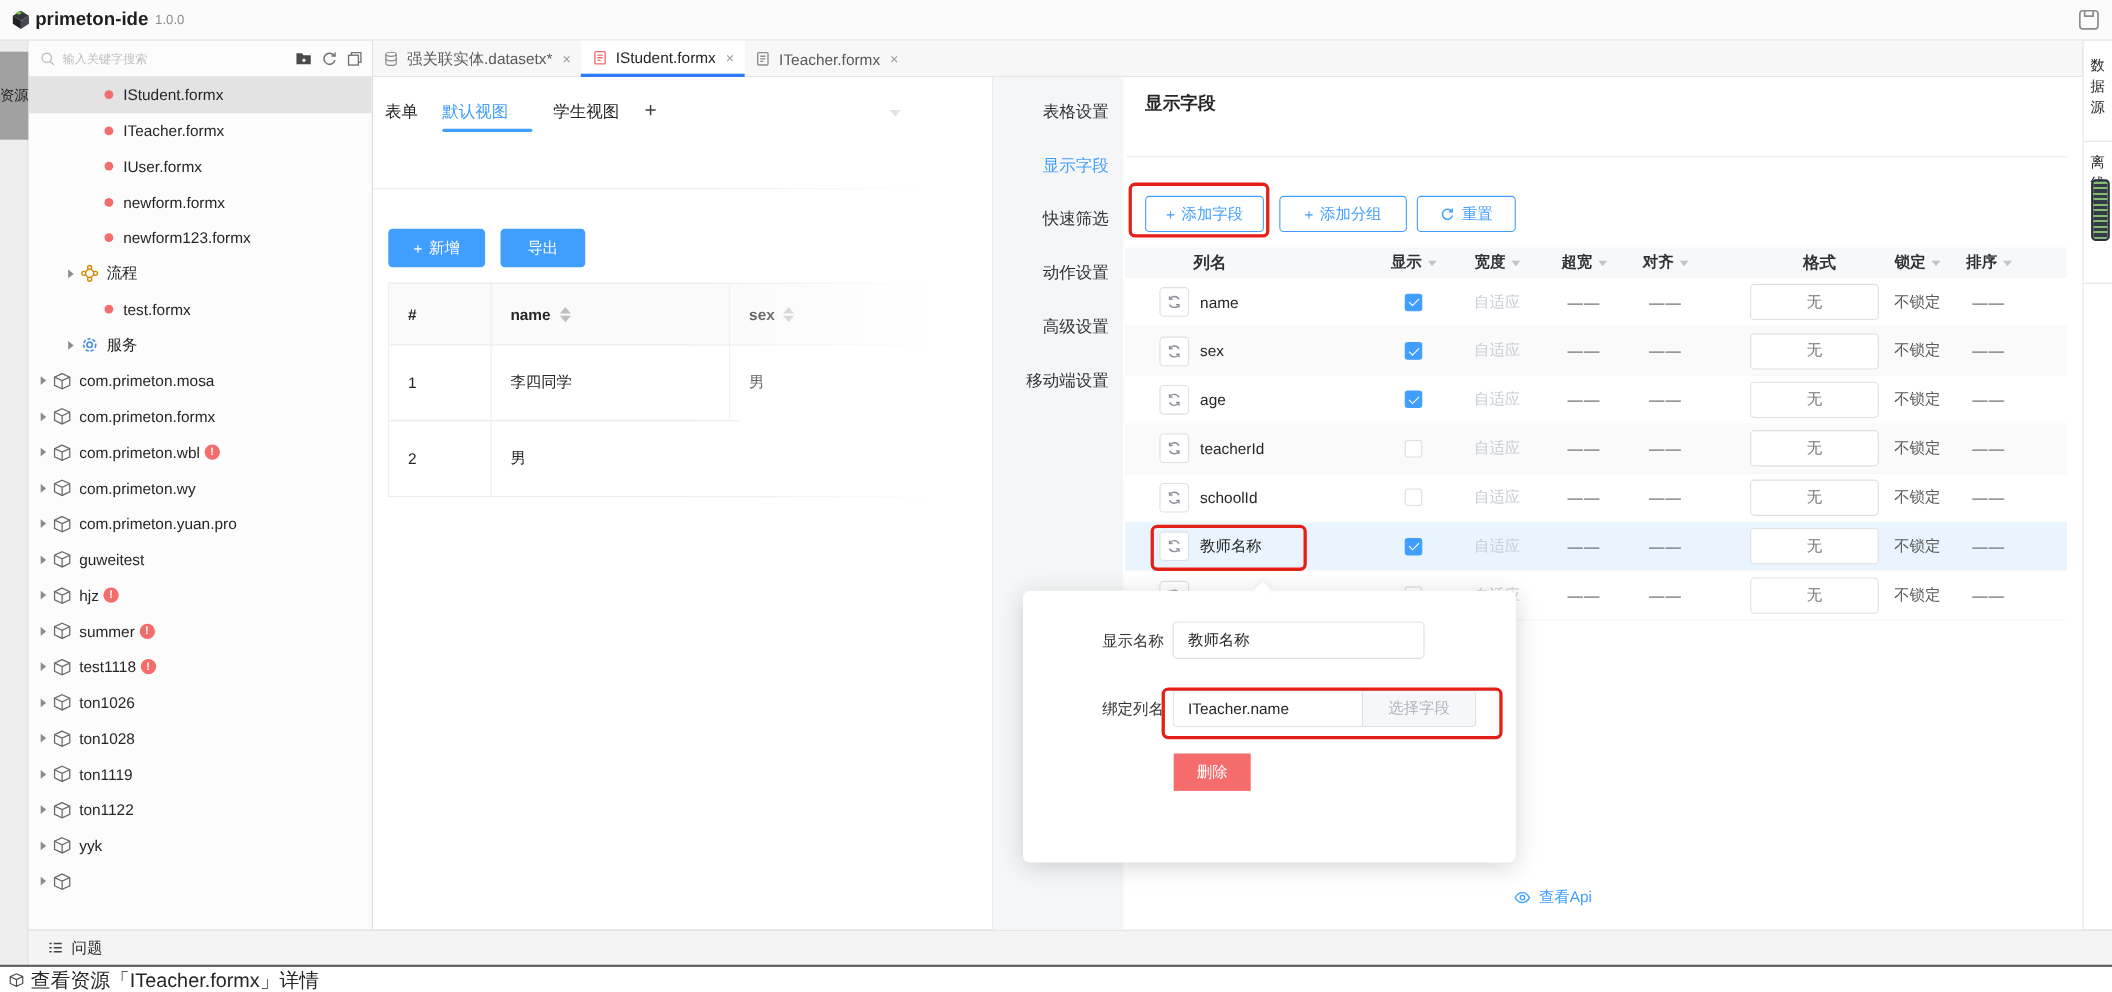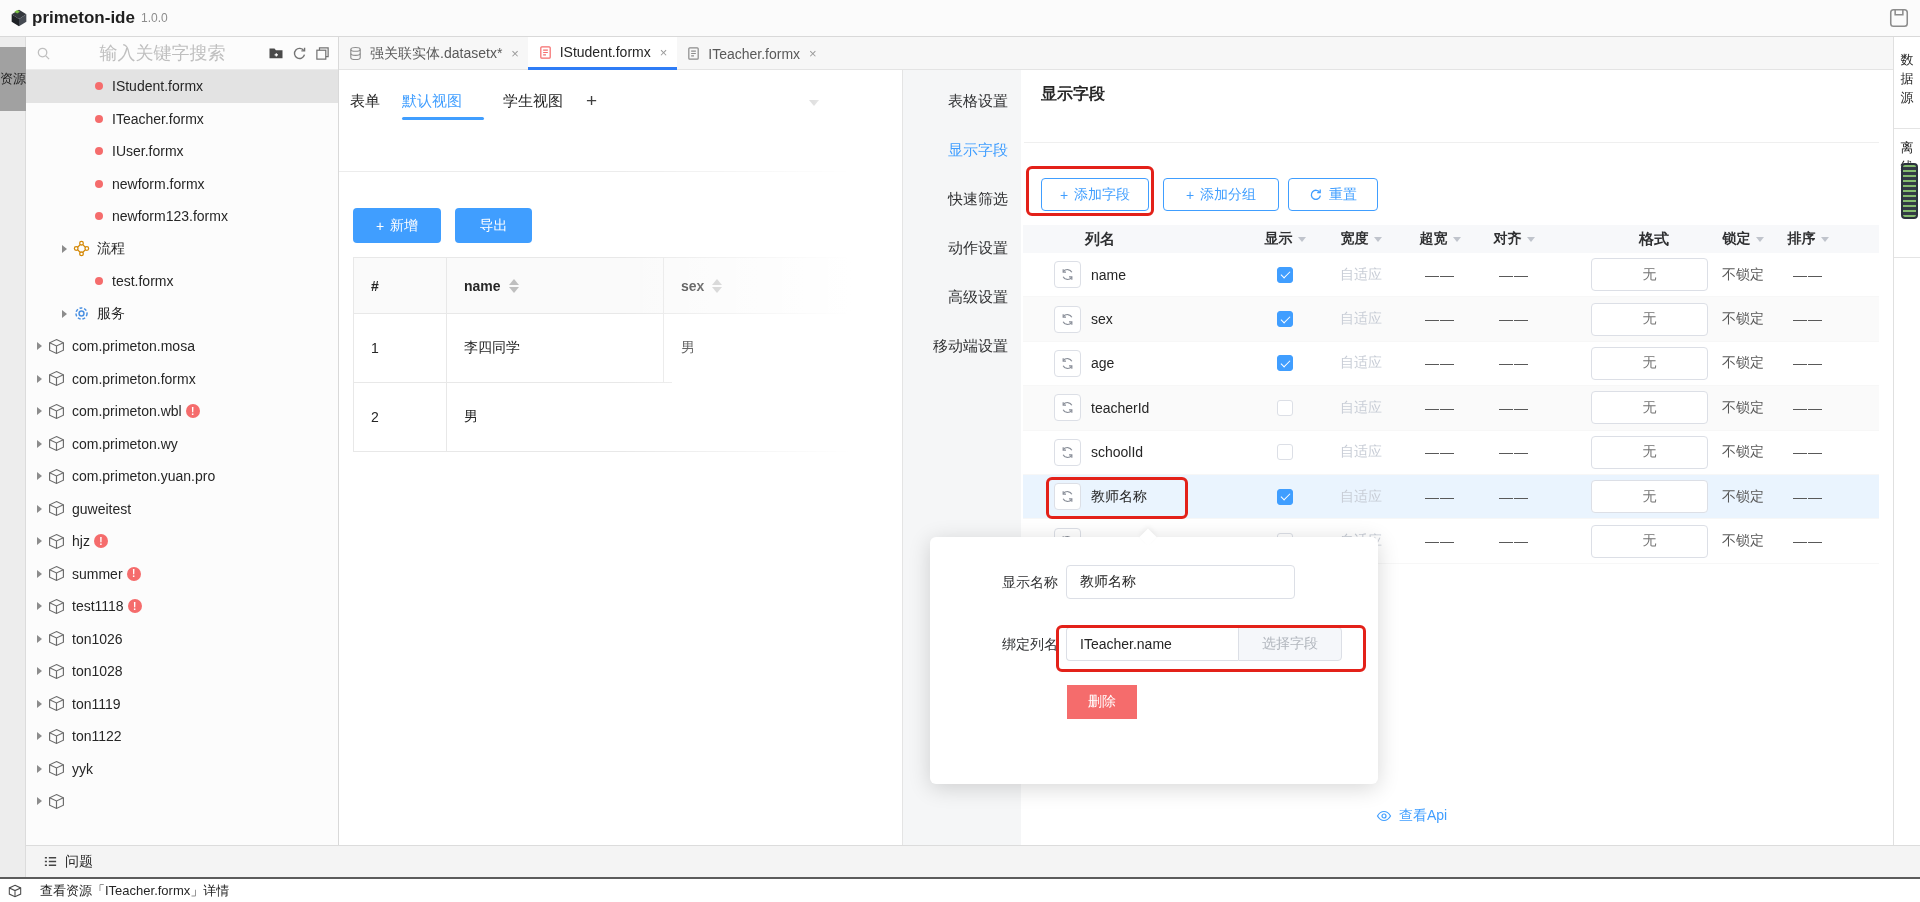--- a/index.html
+++ b/index.html
@@ -7,26 +7,26 @@
   #app { position:relative; width:1920px; height:902px; background:#fff; font-size:14px; color:#262626; }
 
   
   #titlebar { position:absolute; left:0; top:0; width:1920px; height:37px; background:#fbfbfb; border-bottom:1px solid #d9d9d9; display:flex; align-items:center; padding-left:8px; }
   #titlebar .appname { font-size:17px; font-weight:bold; color:#1f1f1f; margin-left:2px; }
   #titlebar .appver { font-size:12px; color:#8c8c8c; margin-left:6px; }
   #save-top { position:absolute; right:10px; top:7px; width:22px; height:22px; }
 
   
   #activity { position:absolute; left:0; top:37px; width:26px; height:840px; background:#ededed; border-right:1px solid #dcdcdc; }
-  #activity .atab { position:absolute; left:0; top:10px; width:26px; height:64px; background:#a1a1a1; color:#1f1f1f; font-size:13px; display:flex; flex-direction:column; align-items:center; justify-content:center; line-height:16px; cursor:pointer; }
+  #activity .atab { position:absolute; left:0; top:10px; width:26px; height:80px; background:#a1a1a1; color:#1f1f1f; font-size:13px; display:flex; flex-direction:column; align-items:center; justify-content:center; line-height:16px; cursor:pointer; }
 
   
   #sidebar { position:absolute; left:26px; top:37px; width:313px; height:808px; background:#fcfcfc; border-right:1px solid #d9d9d9; overflow:hidden; }
   #searchrow { height:33px; background:#fcfcfc; border-bottom:1px solid #ebebeb; display:flex; align-items:center; padding:0 8px 0 10px; }
-  #searchrow .ph { color:#bfbfbf; font-size:18px; margin-left:6px; flex:1;text-align:center; }
+  #searchrow .ph { color:#bfbfbf; font-size:11px; margin-left:6px; flex:1; }
   #searchrow .sicons { display:flex; align-items:center; gap:8px; }
   #tree { position:relative; }
   .trow { height:32.5px; display:flex; align-items:center; font-size:14px; color:#262626; cursor:pointer; white-space:nowrap; }
   .trow.selected { background:#e3e3e3; }
   .dot { width:8px; height:8px; border-radius:50%; background:#f56c6c; margin-left:69px; flex:none; }
   .dot + .tlabel { margin-left:9px; }
   .arrow { width:0; height:0; border-left:5px solid #8c8c8c; border-top:4px solid transparent; border-bottom:4px solid transparent; flex:none; }
   .lv1 .arrow { margin-left:36px; }
   .lv0 .arrow { margin-left:11px; }
   .ticon { width:17px; height:17px; margin-left:6px; flex:none; display:inline-flex; }
@@ -101,21 +101,21 @@
 
   
   #rightstrip { position:absolute; left:1893px; top:37px; width:27px; height:808px; background:#fff; border-left:1px solid #e0e0e0; }
   .vtab { position:absolute; left:0; width:26px; text-align:center; font-size:13px; color:#262626; line-height:19px; cursor:pointer; }
   .vtab span { display:block; }
   .strip-div { position:absolute; left:0; width:27px; height:1px; background:#e4e4e4; }
   #strip-thumb { position:absolute; left:7px; top:126px; width:17px; height:56px; border-radius:4px; background:repeating-linear-gradient(180deg,#85bb6f 0 2px,#333a46 2px 5px); border:2px solid #2c323d; z-index:2; }
 
   
   #problems { position:absolute; left:26px; top:845px; width:1894px; height:32px; background:#f4f4f4; border-top:1px solid #dcdcdc; display:flex; align-items:center; padding-left:17px; gap:7px; font-size:14px; color:#262626; }
-  #statusbar { position:absolute; left:0; top:877px; width:1920px; height:25px; background:#fff; border-top:2px solid #5c5c5c; display:flex; align-items:center; padding-left:8px; gap:18px; font-size:13px; color:#262626; }
+  #statusbar { position:absolute; left:0; top:877px; width:1920px; height:25px; background:#fff; border-top:2px solid #5c5c5c; display:flex; align-items:center; padding-left:8px; gap:6px; font-size:18px; color:#262626; }
 
   
   #popup { position:absolute; left:930px; top:537px; width:448px; height:247px; background:#fff; border-radius:6px; box-shadow:0 4px 22px rgba(0,0,0,0.16); z-index:10; }
   #popup .parrow { position:absolute; left:212px; top:-6px; width:12px; height:12px; background:#fff; transform:rotate(45deg); box-shadow:-2px -2px 5px rgba(0,0,0,0.05); }
   .plabel { position:absolute; left:50px; width:78px; text-align:right; font-size:14px; color:#303133; line-height:34px; }
   .pinput { position:absolute; height:34px; border:1px solid #dcdfe6; border-radius:4px; background:#fff; font-size:14px; color:#262626; display:flex; align-items:center; padding-left:13px; }
   #pop-name-input { left:136px; top:28px; width:229px; }
   #pop-bind-group { position:absolute; left:136px; top:90px; width:276px; height:34px; display:flex; }
   #pop-bind-input { position:static; width:172px; height:34px; border:1px solid #dcdfe6; border-right:none; border-radius:4px 0 0 4px; background:#fff; font-size:14px; color:#262626; display:flex; align-items:center; padding-left:13px; }
   #pop-bind-btn { width:104px; height:34px; border:1px solid #dcdfe6; border-radius:0 4px 4px 0; background:#f5f7fa; color:#b1b6bd; font-size:14px; display:flex; align-items:center; justify-content:center; cursor:pointer; }

